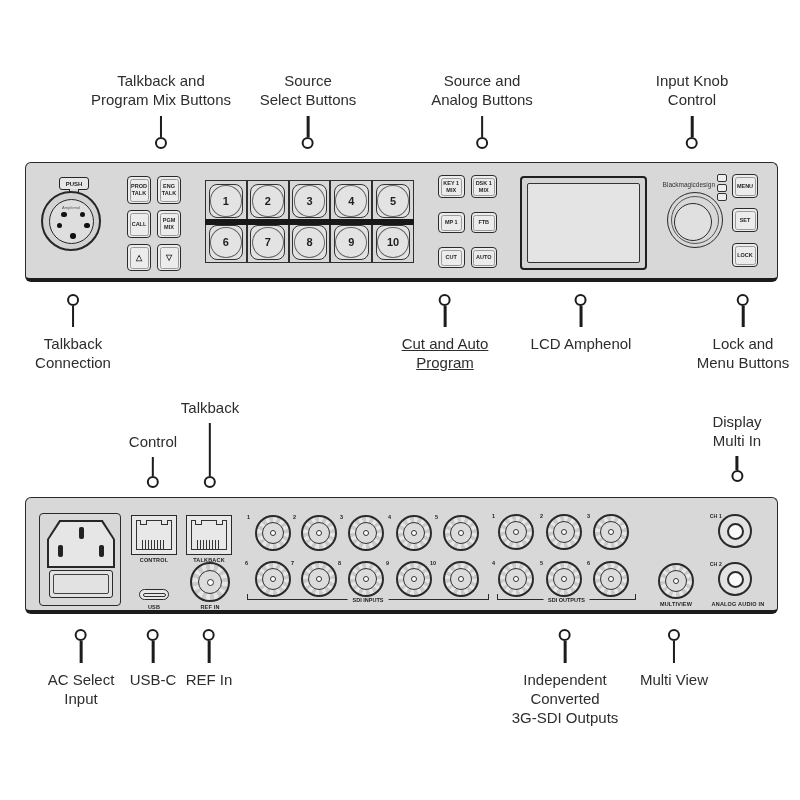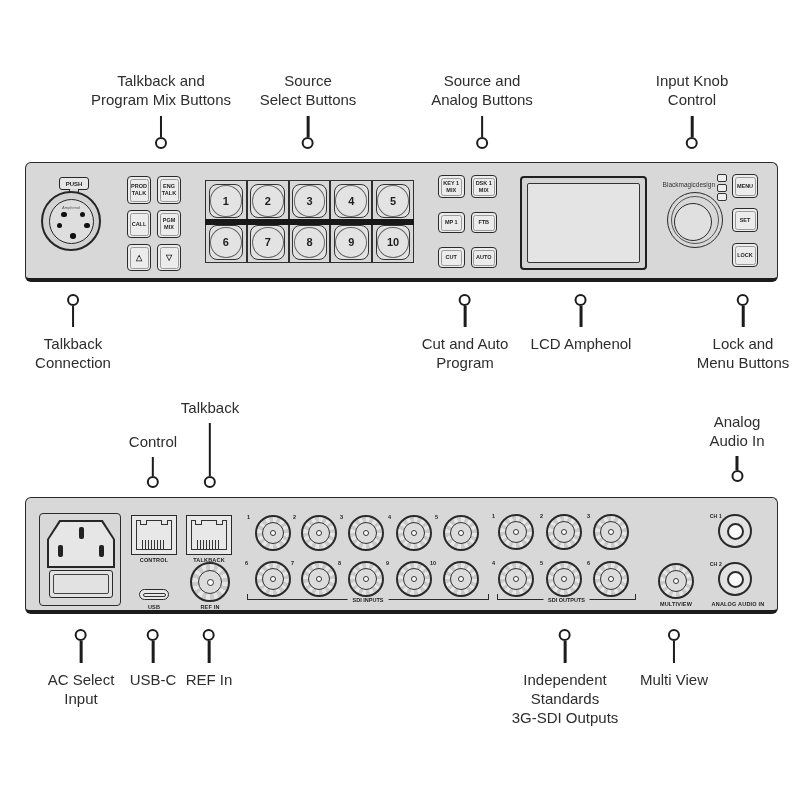--- a/index.html
+++ b/index.html
@@ -238,21 +238,21 @@
     <div class="btn" style="left:706px; top:80px; width:26px; height:24px;">LOCK</div>
   </div>
 
   <div class="callout" style="left:73px; top:294px;">
     <div class="co-dot"></div>
     <div class="co-stem" style="height:21px"></div>
       <div class="co-gap"></div>
     <div class="co-line">Talkback</div>
     <div class="co-line">Connection</div>
   </div>
-  <div class="callout" style="left:465px; top:294px;">
+  <div class="callout" style="left:445px; top:294px;text-decoration:underline;">
     <div class="co-dot"></div>
     <div class="co-stem" style="height:21px"></div>
       <div class="co-gap"></div>
     <div class="co-line">Cut and Auto</div>
     <div class="co-line">Program</div>
   </div>
   <div class="callout" style="left:581px; top:294px;">
     <div class="co-dot"></div>
     <div class="co-stem" style="height:21px"></div>
       <div class="co-gap"></div>
@@ -272,22 +272,22 @@
       <div class="co-stem" style="height:19px"></div>
     <div class="co-dot"></div>
   </div>
   <div class="callout" style="left:210px; top:398px;">
     <div class="co-line">Talkback</div>
     <div style="height:6px"></div>
       <div class="co-stem" style="height:53px"></div>
     <div class="co-dot"></div>
   </div>
   <div class="callout" style="left:737px; top:412px;">
-    <div class="co-line">Analog</div>
-    <div class="co-line">Audio In</div>
+    <div class="co-line">Display</div>
+    <div class="co-line">Multi In</div>
     <div style="height:6px"></div>
       <div class="co-stem" style="height:14px"></div>
     <div class="co-dot"></div>
   </div>
 
   <div class="panel" style="top:497px; height:117px;">
 
     <div class="ac-outer">
       <div class="iec">
           <div class="iec-in"></div>
@@ -393,21 +393,21 @@
     <div class="co-dot"></div>
     <div class="co-stem" style="height:22px"></div>
       <div class="co-gap"></div>
     <div class="co-line">REF In</div>
   </div>
   <div class="callout" style="left:565px; top:629px;">
     <div class="co-dot"></div>
     <div class="co-stem" style="height:22px"></div>
       <div class="co-gap"></div>
     <div class="co-line">Independent</div>
-    <div class="co-line">Standards</div>
+    <div class="co-line">Converted</div>
     <div class="co-line">3G-SDI Outputs</div>
   </div>
   <div class="callout" style="left:674px; top:629px;">
     <div class="co-dot"></div>
     <div class="co-stem" style="height:22px"></div>
       <div class="co-gap"></div>
     <div class="co-line">Multi View</div>
   </div>
 
 </div>

